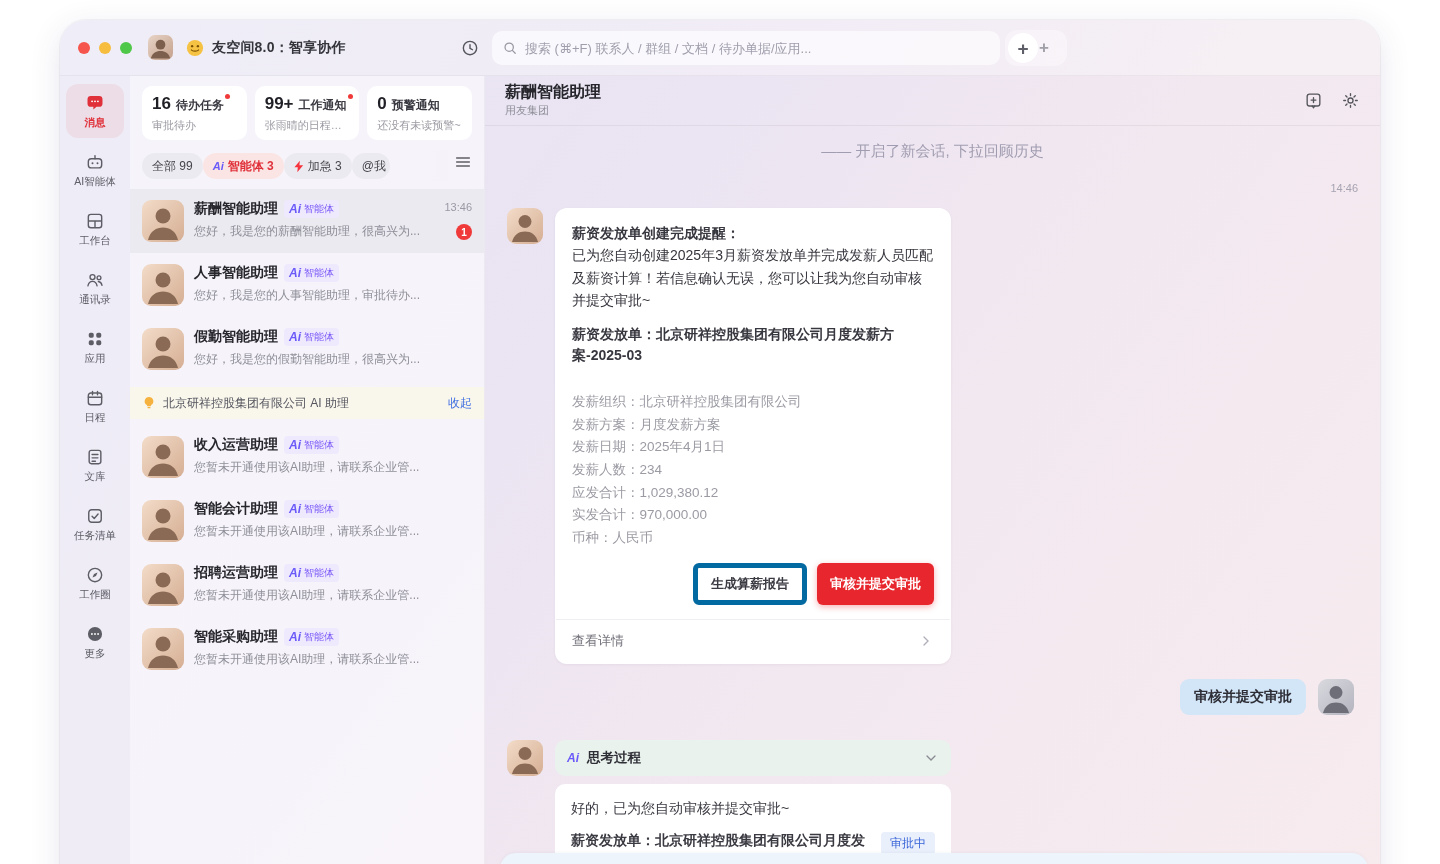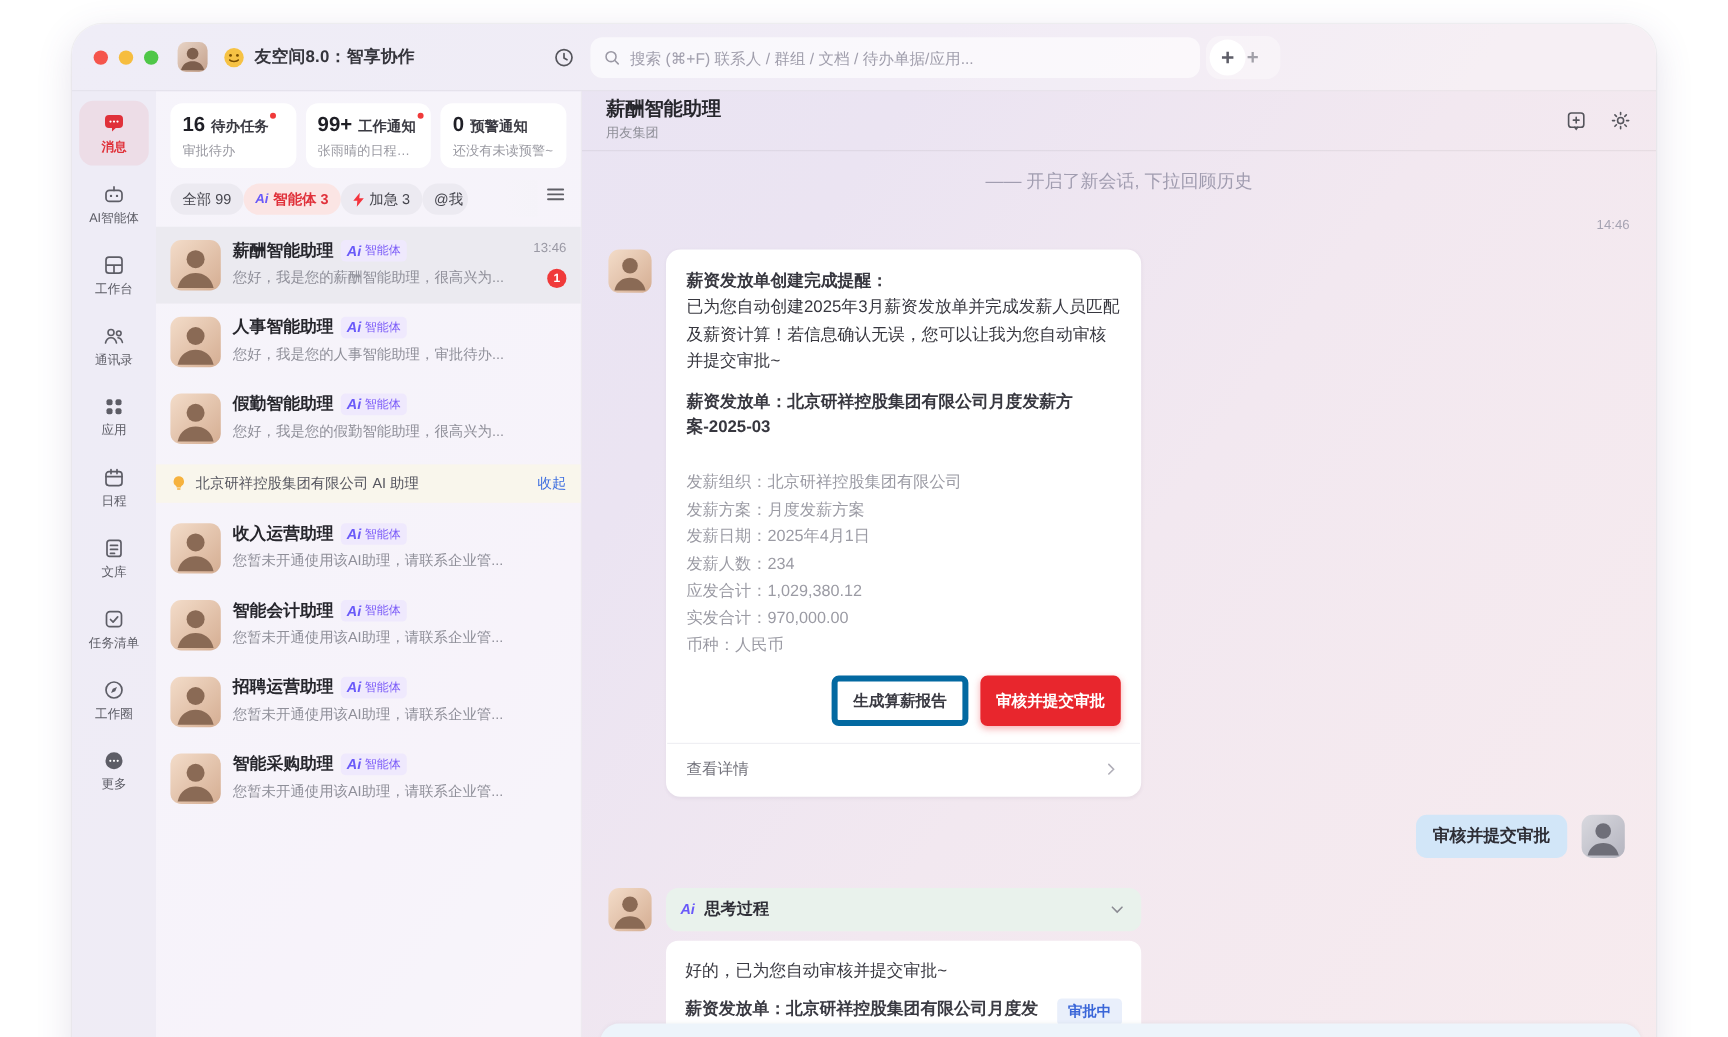--- a/index.html
+++ b/index.html
@@ -130,21 +130,21 @@
   .think-col{ width:396px; }
   .think-header{ height:36px; background:#e9f2ec; border-radius:10px; display:flex; align-items:center;
     gap:8px; padding:0 12px; font-size:13.5px; font-weight:700; color:#2f2f37; cursor:pointer; }
   .think-chevron{ margin-left:auto; color:#8b8b93; }
   .think-card{ margin-top:8px; background:#fff; border-radius:10px; padding:14px 16px;
     font-size:14px; color:#3a3a42; }
   .tc-line{ font-weight:500; line-height:1.5; }
   .tc-doc{ display:flex; gap:10px; margin-top:11px; }
   .tc-doc-title{ flex:1; font-weight:700; line-height:1.55; }
   .status-badge{ flex:none; align-self:flex-start; margin-top:2px; background:#e9effb; color:#3a66d8;
-    font-size:12px; font-weight:700; padding:3px 9px; border-radius:4px; }
+    font-size:12px; font-weight:400; padding:3px 9px; border-radius:4px; }
 
   .composer{ position:absolute; left:15px; right:12px; top:727px; height:70px;
     border-radius:16px; background:#edf4fb; box-shadow:0 -1px 3px rgba(80,90,120,.05); cursor:text; }
 </style>
 </head>
 <body>
 
 <div class="window">
 
   <div class="titlebar">

